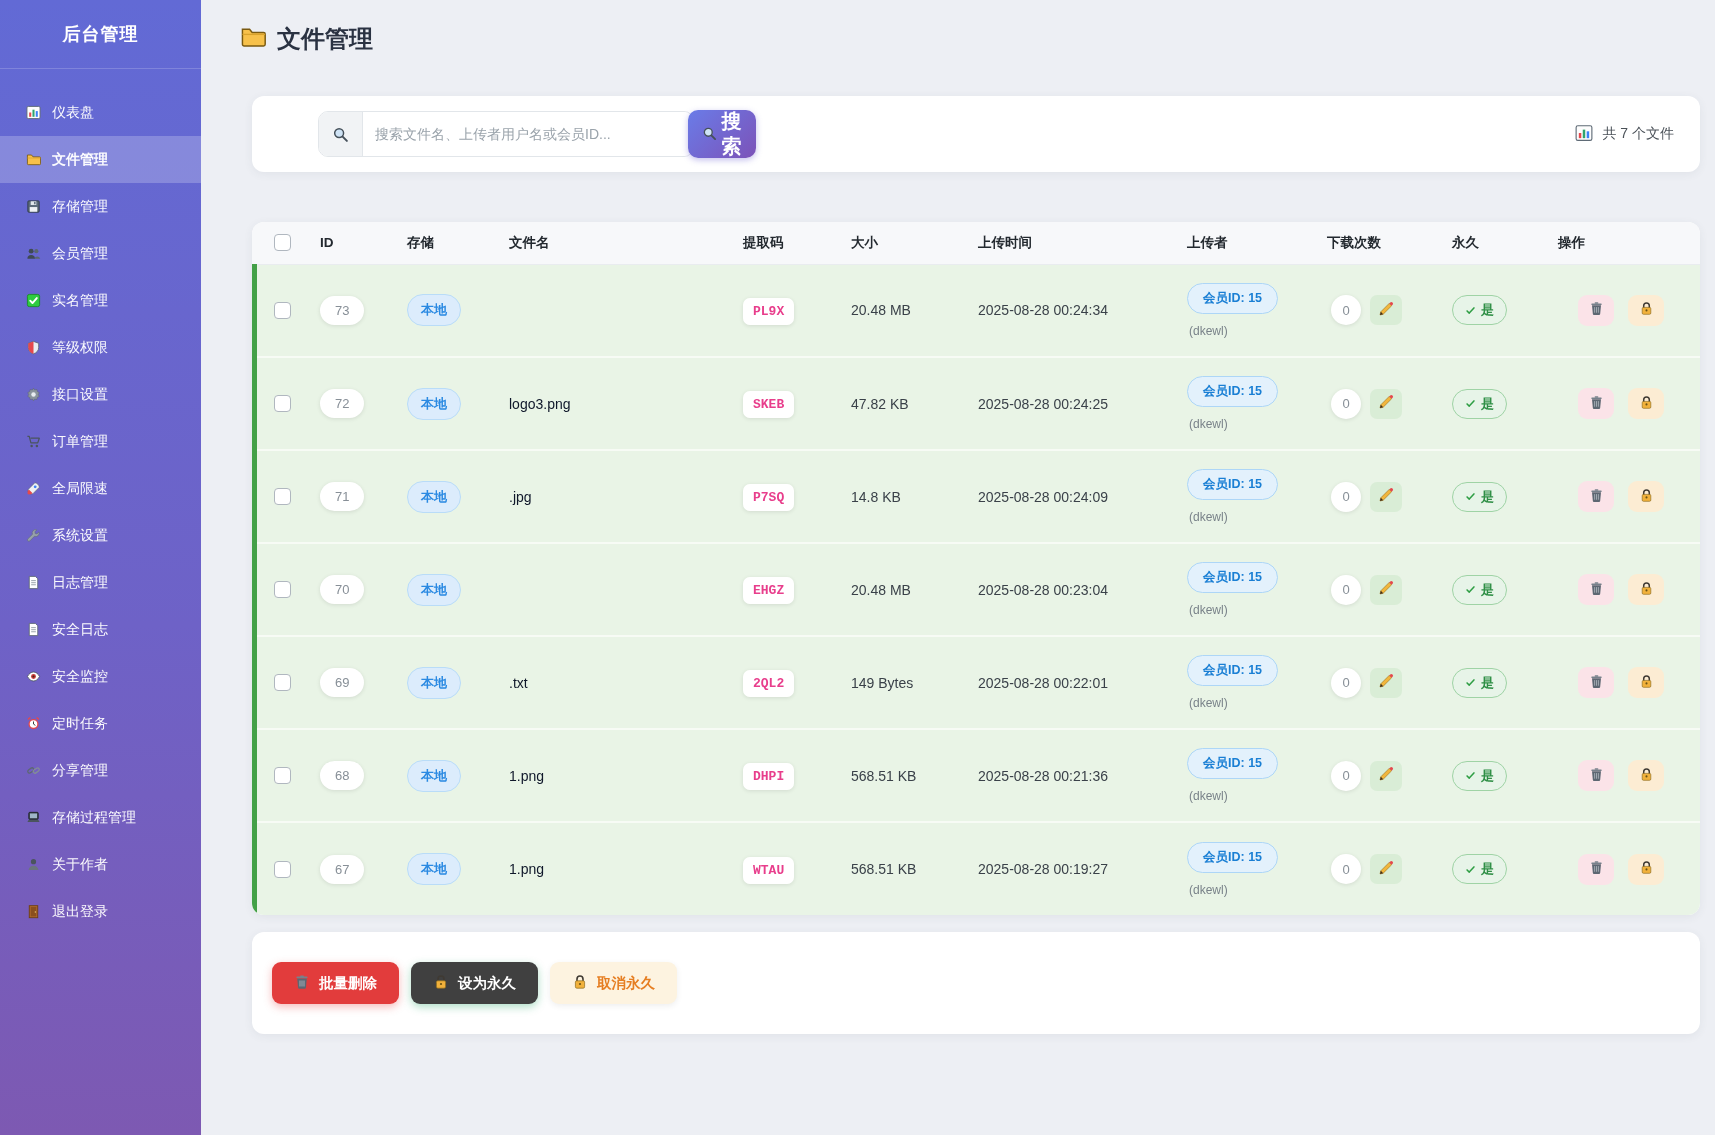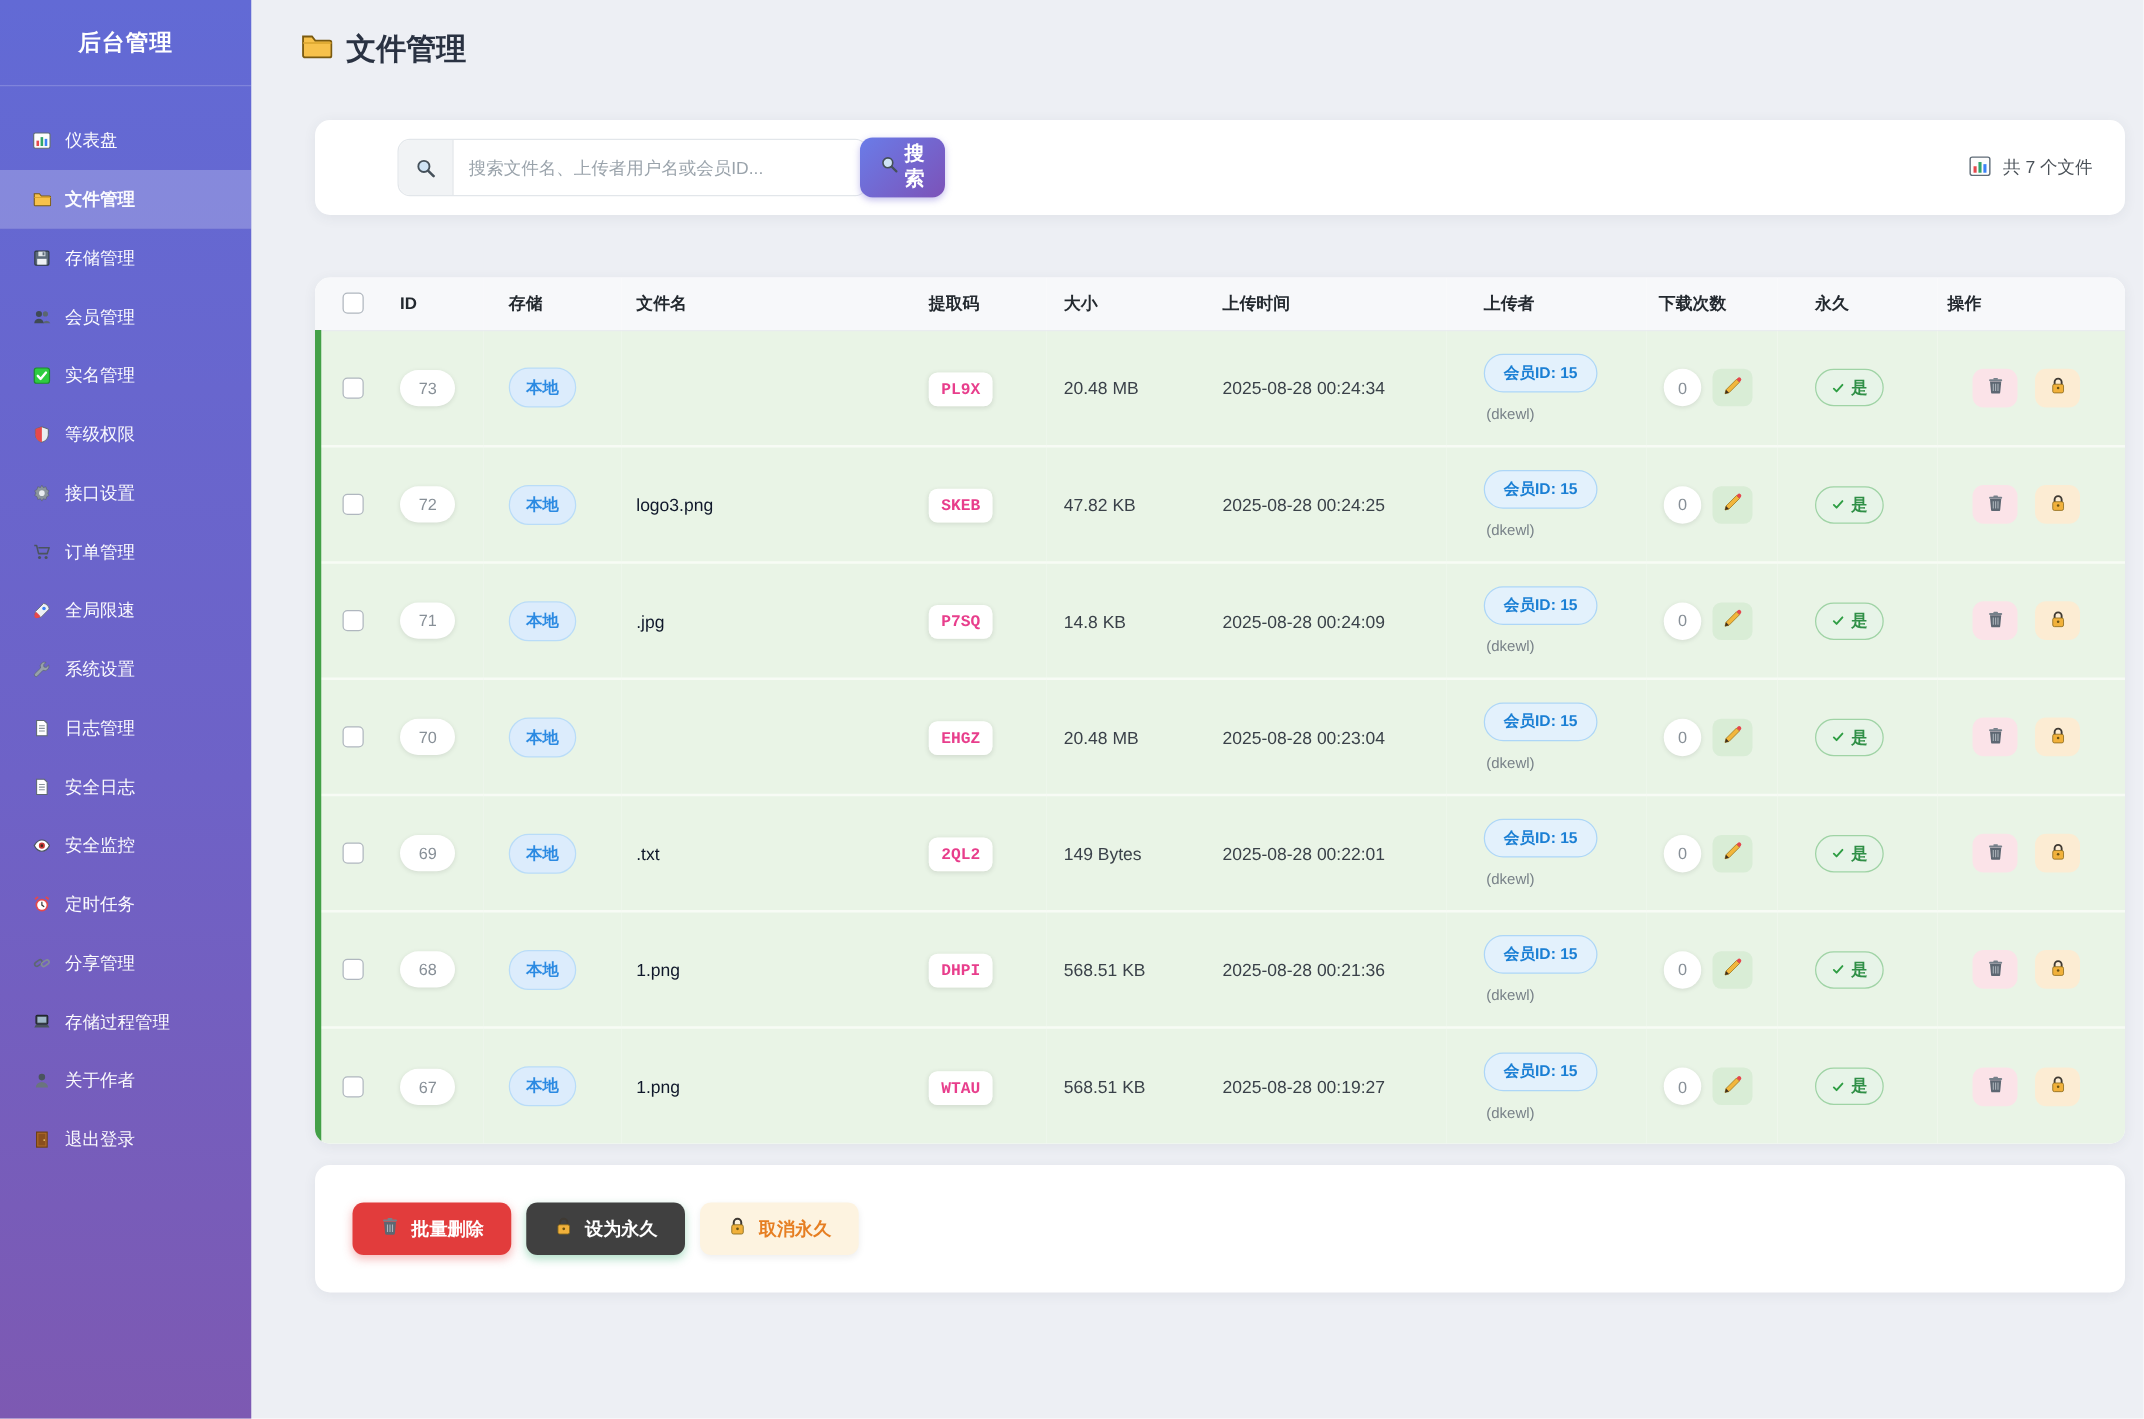--- a/index.html
+++ b/index.html
@@ -24,21 +24,21 @@
   .card { width:1448px; margin-left:12px; background:#fff; border-radius:12px; box-shadow:0 2px 10px rgba(60,70,90,0.07); }
 
   
   .search-card { margin-top:40px; height:76px; display:flex; align-items:center; justify-content:space-between; padding:0 26px; }
   .input-group { display:flex; align-items:center; }
   .ig-frame { display:flex; align-items:stretch; width:376px; height:46px; border:1.5px solid #e2e6ea; border-radius:10px; background:#fff; overflow:hidden;margin-left:40px; }
   .ig-addon { width:44px; display:flex; align-items:center; justify-content:center; background:#f1f3f5; border-right:1px solid #e2e6ea; }
   .ig-addon svg { width:17px; height:17px; }
   .ig-input { flex:1; border:none; outline:none; padding:0 12px; font-size:14px; color:#343a40; font-family:inherit; background:#fff; }
   .ig-input::placeholder { color:#9aa3ab; }
-  .search-btn { width:68px; height:48px; margin-left:-6px; border:none; border-radius:10px; cursor:pointer; background:linear-gradient(135deg,#6a7ce8 0%,#7c52b8 100%); color:#fff; font-size:16px; font-weight:bold; display:flex; align-items:center; justify-content:center; gap:4px; box-shadow:0 2px 6px rgba(104,96,210,0.4); font-family:inherit; }
+  .search-btn { width:68px; height:48px; margin-left:-6px; border:none; border-radius:10px; cursor:pointer; background:linear-gradient(135deg,#6a7ce8 0%,#7c52b8 100%); color:#fff; font-size:20px; font-weight:bold; display:flex; align-items:center; justify-content:center; gap:4px; box-shadow:0 2px 6px rgba(104,96,210,0.4); font-family:inherit; }
   .search-btn svg { width:15px; height:15px; }
   .sb-text { width:1.1em; line-height:1.25; word-break:break-all; }
   .file-count { display:flex; align-items:center; gap:9px; font-size:14px; color:#4a5158; }
   .file-count svg { width:18px; height:18px; }
 
   
   .table-card { margin-top:50px; position:relative; overflow:hidden; }
   .green-bar { position:absolute; left:0; top:42px; bottom:0; width:5px; background:#43a047; z-index:2; }
   table { width:100%; border-collapse:collapse; table-layout:fixed; }
   thead th { height:42px; background:#f7f8fa; border-bottom:1px solid #e9ecef; font-size:13.5px; font-weight:bold; color:#23292f; text-align:left; }
@@ -75,21 +75,21 @@
   .edit-btn svg { width:16px; height:16px; }
   .perm-pill { background:#e7f4e8; border:1.5px solid #9fd3a5; color:#2f8f46; font-size:13px; font-weight:bold; padding:5px 12px; gap:5px; }
   .perm-pill svg { width:11px; height:11px; }
   .act-wrap { display:flex; align-items:center; gap:14px; }
   .del-btn { width:36px; height:31px; border-radius:9px; background:#fbe3e8; }
   .del-btn svg { width:15px; height:15px; }
   .lock-btn { width:36px; height:31px; border-radius:9px; background:#fcecd3; }
   .lock-btn svg { width:15px; height:15px; }
 
   
-  .footer-card { margin-top:17px; height:102px; display:flex; align-items:center; gap:12px; padding:0 30px; }
+  .footer-card { margin-top:17px; height:102px; display:flex; align-items:center; gap:12px; padding:0 20px; }
   .bulk-btn { height:42px; padding:0 22px; border:none; border-radius:9px; font-size:14.5px; font-weight:bold; display:inline-flex; align-items:center; gap:9px; cursor:pointer; font-family:inherit; }
   .bulk-btn svg { width:16px; height:16px; }
   .bulk-red { background:#e23c3c; color:#fff; box-shadow:0 3px 8px rgba(226,60,60,0.35); }
   .bulk-green { background:#404040; color:#fff; box-shadow:0 3px 8px rgba(24,160,92,0.35); }
   .bulk-cream { background:#fdf3e0; color:#e67e22; box-shadow:0 2px 6px rgba(0,0,0,0.07); }
 </style>
 </head>
 <body>
 
 <div class="app">

